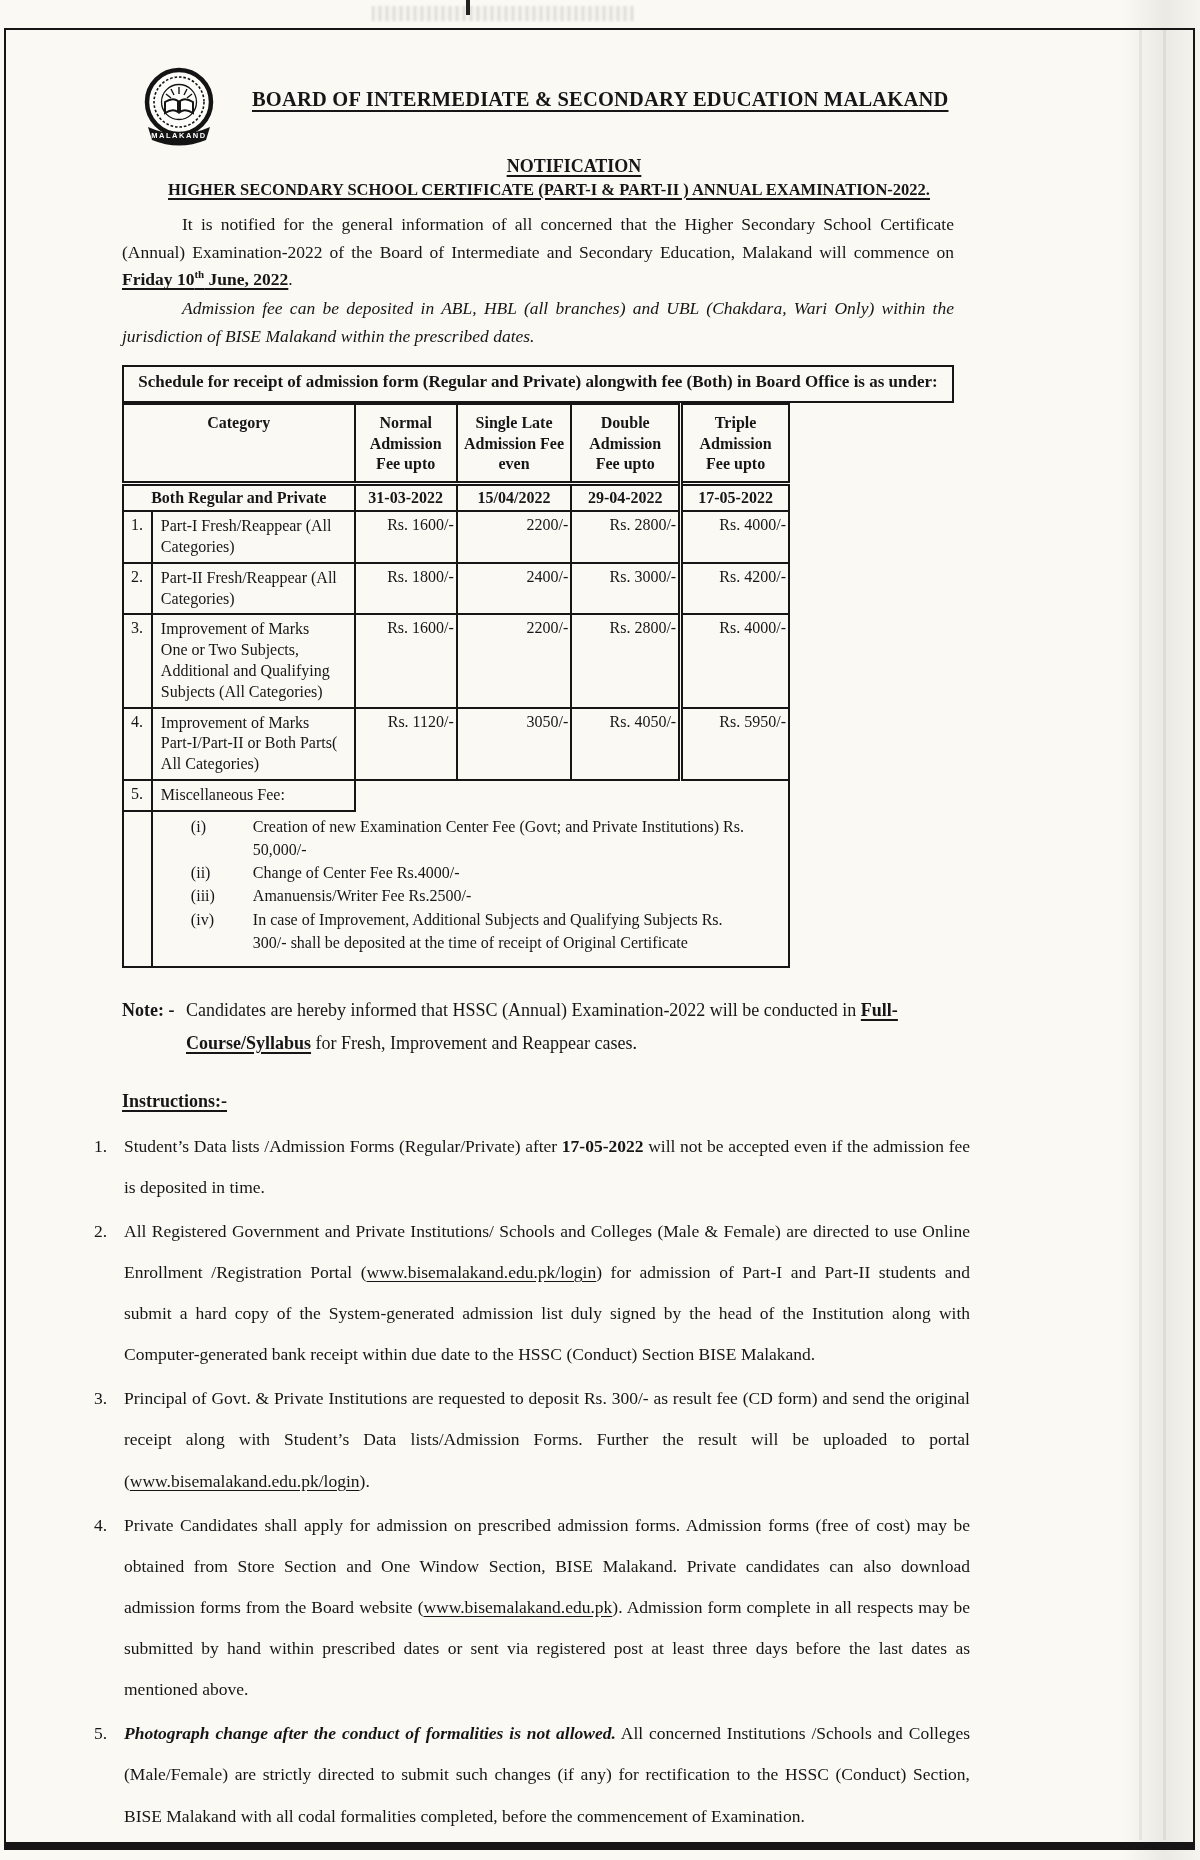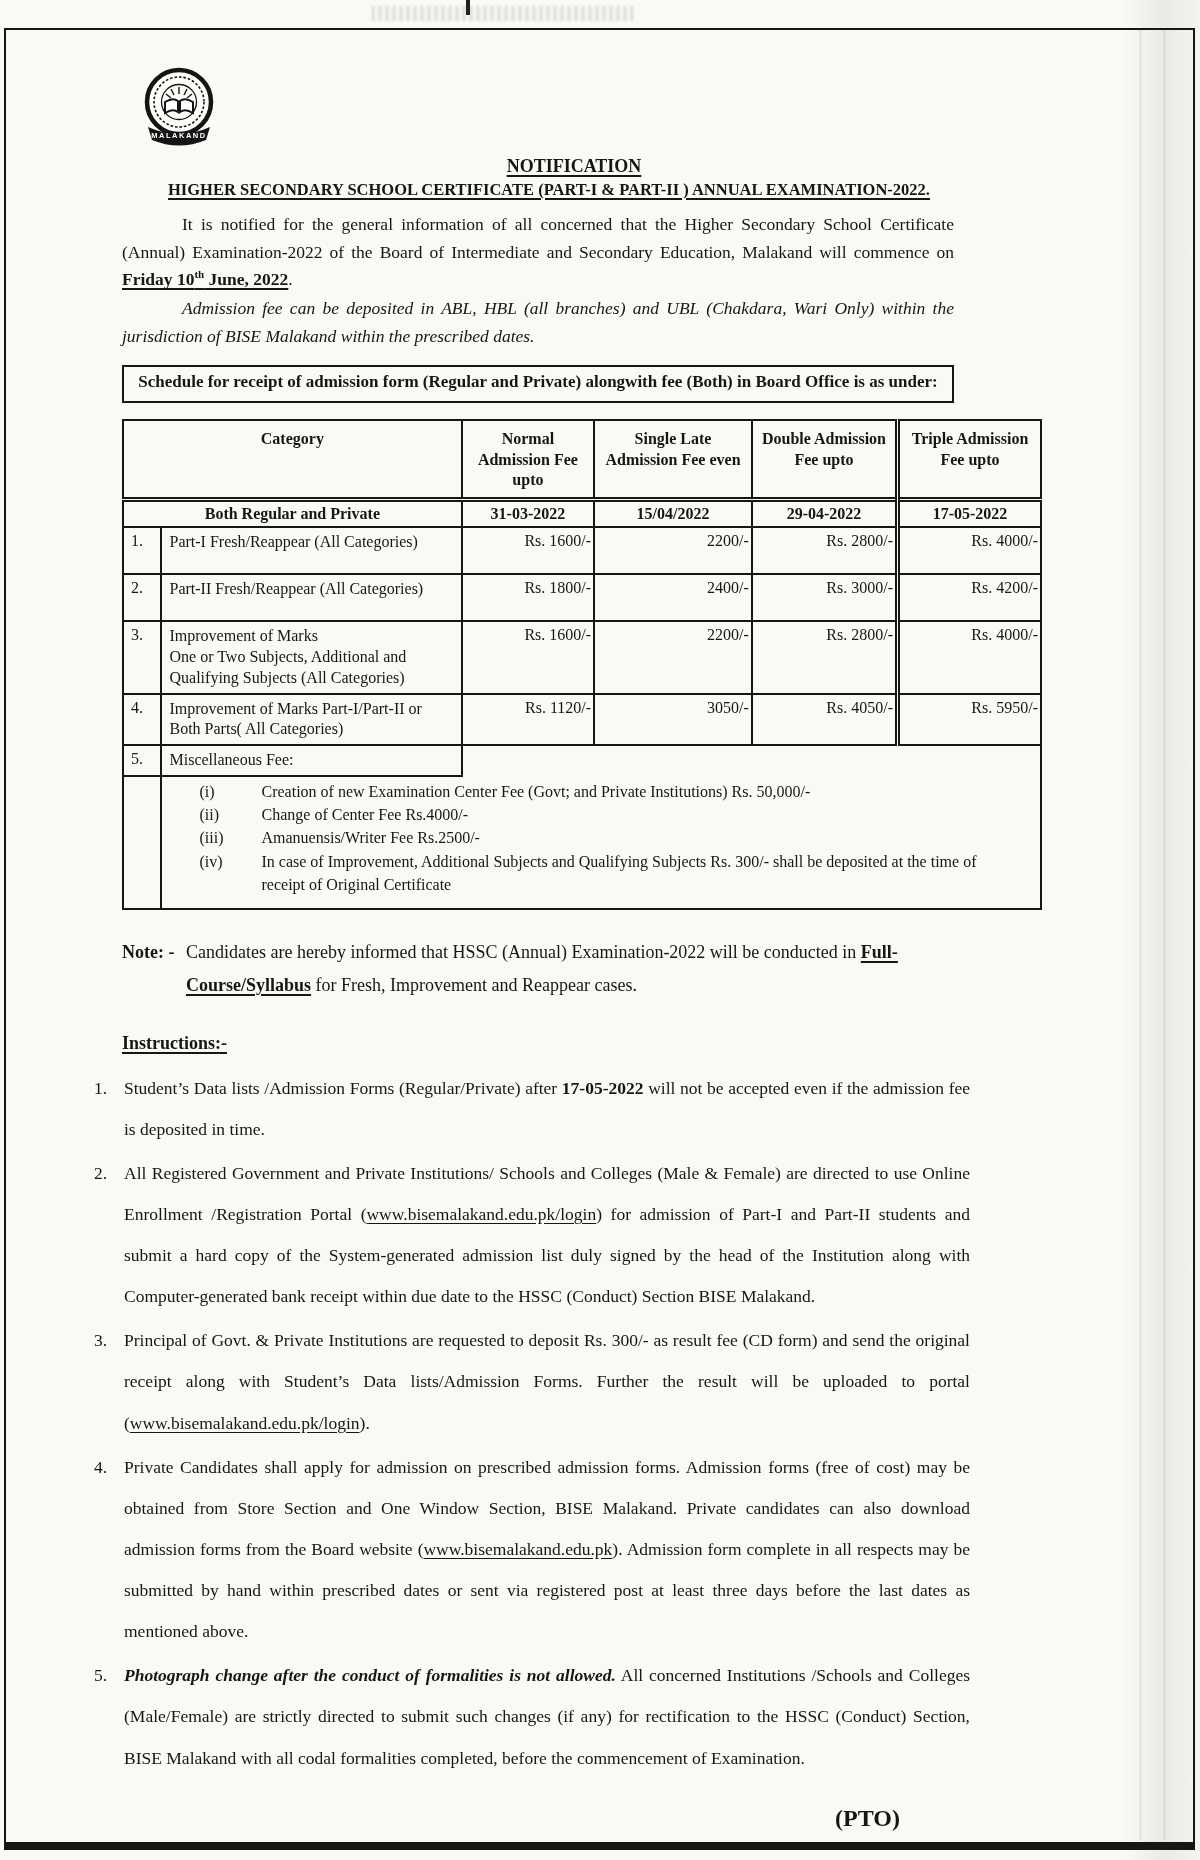--- a/index.html
+++ b/index.html
@@ -51,21 +51,21 @@
   .date-bold { font-weight:bold; text-decoration:underline; text-decoration-thickness:2px; text-underline-offset:3px; }
   .p1 sup { font-size:11px; }
   .p2 { font-style:italic; font-size:17.5px; line-height:1.58; text-align:justify; text-indent:60px; padding-right:16px; margin-top:1px; }
 
   .schedule-box {
     margin-top:15px; width:832px; border:2px solid #161616;
     font-weight:bold; font-size:17px; text-align:center;
     padding:3px 14px 6px; line-height:1.45;
   }
 
-  table.fee-table { border-collapse:collapse; width:920px; margin-top:16px; font-size:16px; }
+  table.fee-table { border-collapse:collapse; width:668px; font-size:16px; }
   .fee-table th, .fee-table td { border:2px solid #161616; vertical-align:top; }
   .fee-table th { font-weight:bold; text-align:center; padding:8px 4px 6px; line-height:1.3; }
   .num-cell { padding:4px 2px 4px 7px; }
   .cat-cell { padding:4px 12px 4px 8px; line-height:1.3; }
   .fee-cell { text-align:right; padding:4px 2px; }
   .dates-row td { font-weight:bold; text-align:center; padding:3px 2px; border-top:5px double #161616; }
   .triple-sep { border-left:5px double #161616 !important; }
   .r12 td { height:47px; }
   .r4 td { height:48px; }
   .r5 td { height:27px; }
@@ -119,20 +119,23 @@
           <line x1="55" y1="23" x2="52" y2="29"></line>
           <line x1="34" y1="28" x2="39" y2="32"></line>
           <line x1="60" y1="28" x2="55" y2="32"></line>
         </g>
         <path d="M33 36 Q41 31 46 35 L46 46 Q41 42 33 47 Z" fill="#fff" stroke="#141414" stroke-width="2"></path>
         <path d="M61 36 Q53 31 48 35 L48 46 Q53 42 61 47 Z" fill="#fff" stroke="#141414" stroke-width="2"></path>
         <path d="M16 61 Q47 75 78 61 L74 74 Q47 85 20 74 Z" fill="#141414"></path>
         <text x="47" y="72" text-anchor="middle" font-size="7.5" fill="#ffffff" font-family="Liberation Sans, sans-serif" font-weight="bold" letter-spacing="1.5">MALAKAND</text>
       </svg>
     </div>
+    <div class="titles">
+      <div class="org-title">BOARD OF INTERMEDIATE &amp; SECONDARY EDUCATION MALAKAND</div>
+    </div>
   </div>
 
   <div class="notif">NOTIFICATION</div>
   <div class="doc-title">HIGHER SECONDARY SCHOOL CERTIFICATE (PART-I &amp; PART-II ) ANNUAL EXAMINATION-2022.</div>
 
   <div class="p1"><span>It is notified for the general information of all concerned that the Higher Secondary School Certificate (Annual) Examination-2022 of the Board of Intermediate and Secondary Education, Malakand will commence on </span><span class="date-bold"><span>Friday 10</span><sup>th</sup><span> June, 2022</span></span><span>.</span></div>
 
   <div class="p2">Admission fee can be deposited in ABL, HBL (all branches) and UBL (Chakdara, Wari Only) within the jurisdiction of BISE Malakand within the prescribed dates.</div>
 
   <div class="schedule-box">Schedule for receipt of admission form (Regular and Private)  alongwith fee (Both) in Board Office is as under:</div>

